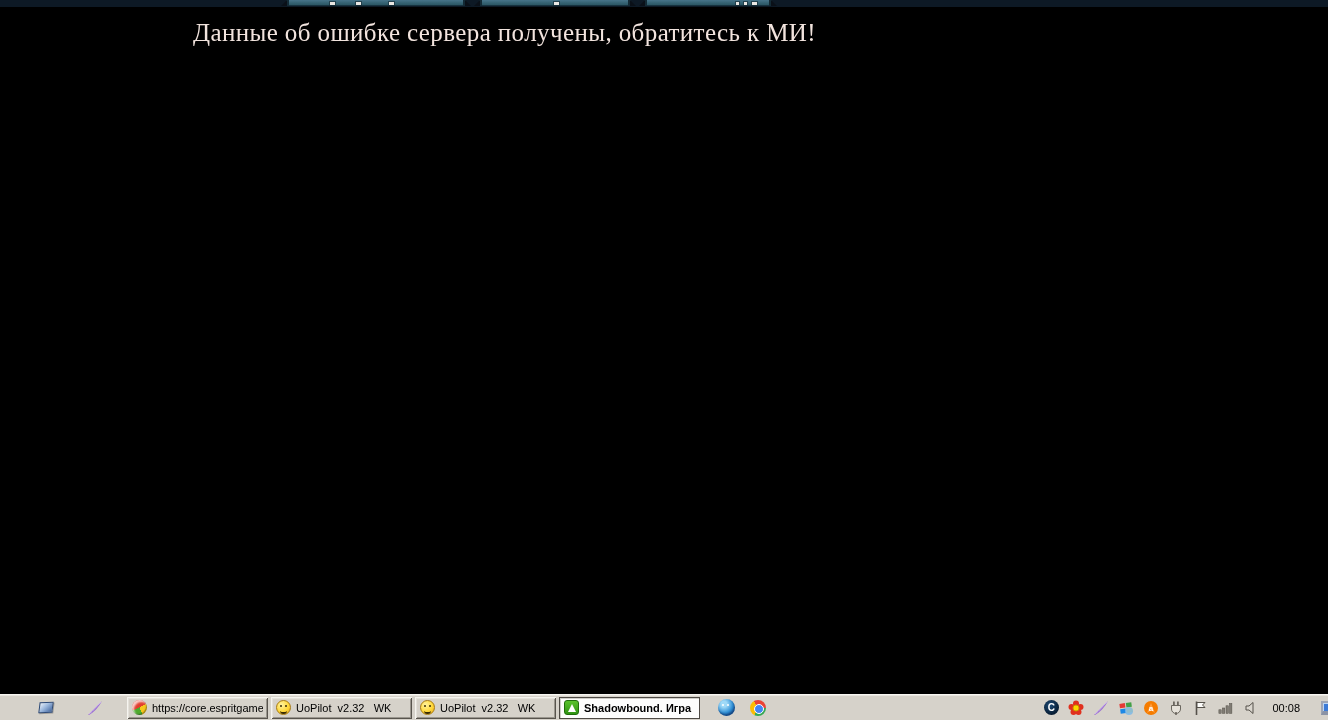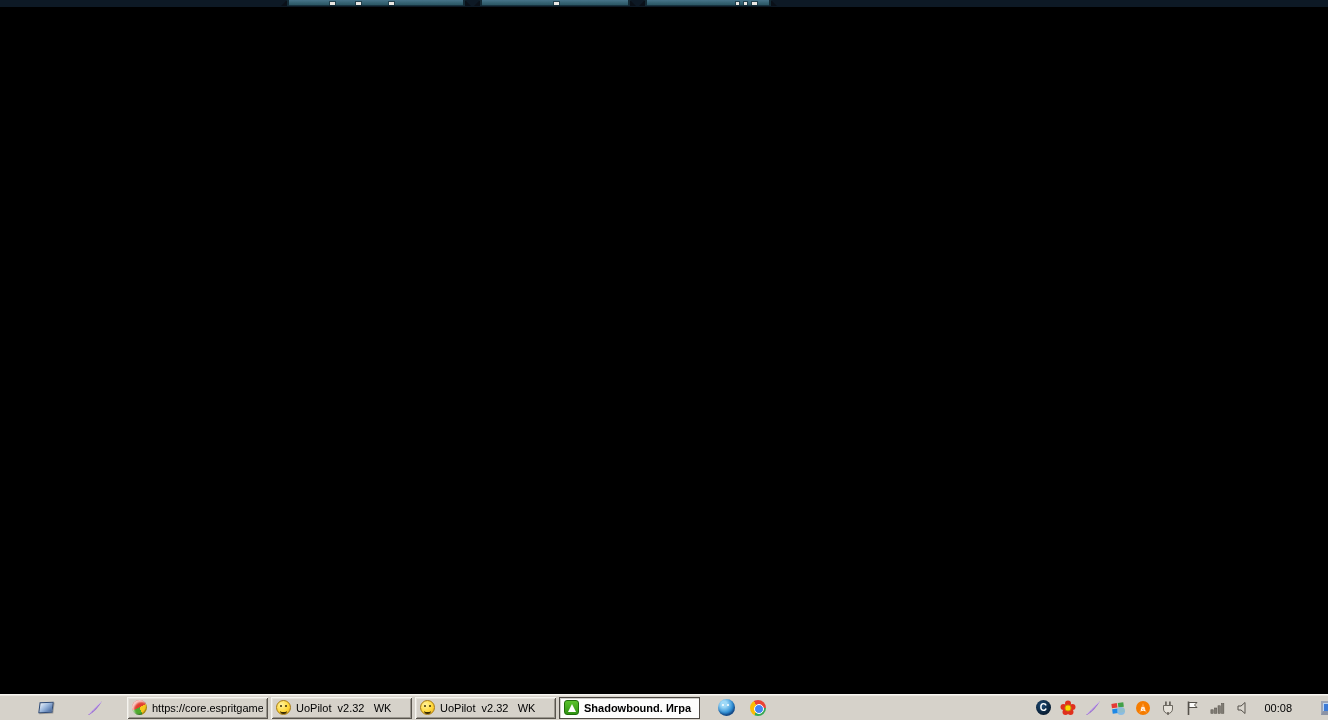--- a/index.html
+++ b/index.html
@@ -119,21 +119,21 @@
     box-shadow:1px 1px 0 rgba(0,0,0,.25);
   }
   .feather-svg { display:block; }
   .tray { margin-left:auto; display:flex; align-items:center; gap:9px; padding-right:0; }
   .tray-icon { width:16px; height:16px; flex:none; display:flex; align-items:center; justify-content:center; position:relative; }
   .c-circle {
     width:15px; height:15px; border-radius:50%;
     background:radial-gradient(circle at 40% 35%,#1d4a75,#081d33 70%);
     color:#fff; font-size:10px; font-weight:bold; line-height:15px; text-align:center;
   }
-  .clock { font-size:11px; color:#000; margin:0 20px 0 4px; white-space:pre; }
+  .clock { font-size:11px; color:#000; margin:0 12px 0 4px; white-space:pre; }
   .display-chip {
     width:16px; height:14px; flex:none; margin-right:-9px;
     background:#3d7bd6; border:2px solid #9fa6b5; border-bottom:4px solid #8b93a5;
     box-shadow:inset 1px 1px 0 #bcd6f5;
   }
 </style>
 </head>
 <body>
 
 <div class="screen">
@@ -144,20 +144,21 @@
     <div class="game-tab" style="left:644px;width:128px;"></div>
     <span class="glyph-mark" style="left:330px;"></span>
     <span class="glyph-mark" style="left:356px;"></span>
     <span class="glyph-mark" style="left:389px;"></span>
     <span class="glyph-mark" style="left:554px;"></span>
     <span class="glyph-mark" style="left:736px;width:3px;"></span>
     <span class="glyph-mark" style="left:744px;width:3px;"></span>
     <span class="glyph-mark" style="left:752px;"></span>
   </div>
 
+  <div class="error-message">Данные об ошибке сервера получены, обратитесь к МИ!</div>
 
   <div class="taskbar">
 
     <div class="ql-icon" style="margin-left:38px;">
       <div class="app-cube"></div>
     </div>
     <div class="ql-icon" style="margin-left:33px;">
       <svg class="feather-svg" width="16" height="16" viewBox="0 0 16 16">
         <path d="M1 15 C4 12 9 7 15 1 C12 7 7 12 2 15 Z" fill="#9a6fd0"></path>
         <path d="M2 14 C6 11 10 6 14 2" stroke="#cdb4ec" stroke-width="1" fill="none"></path>

